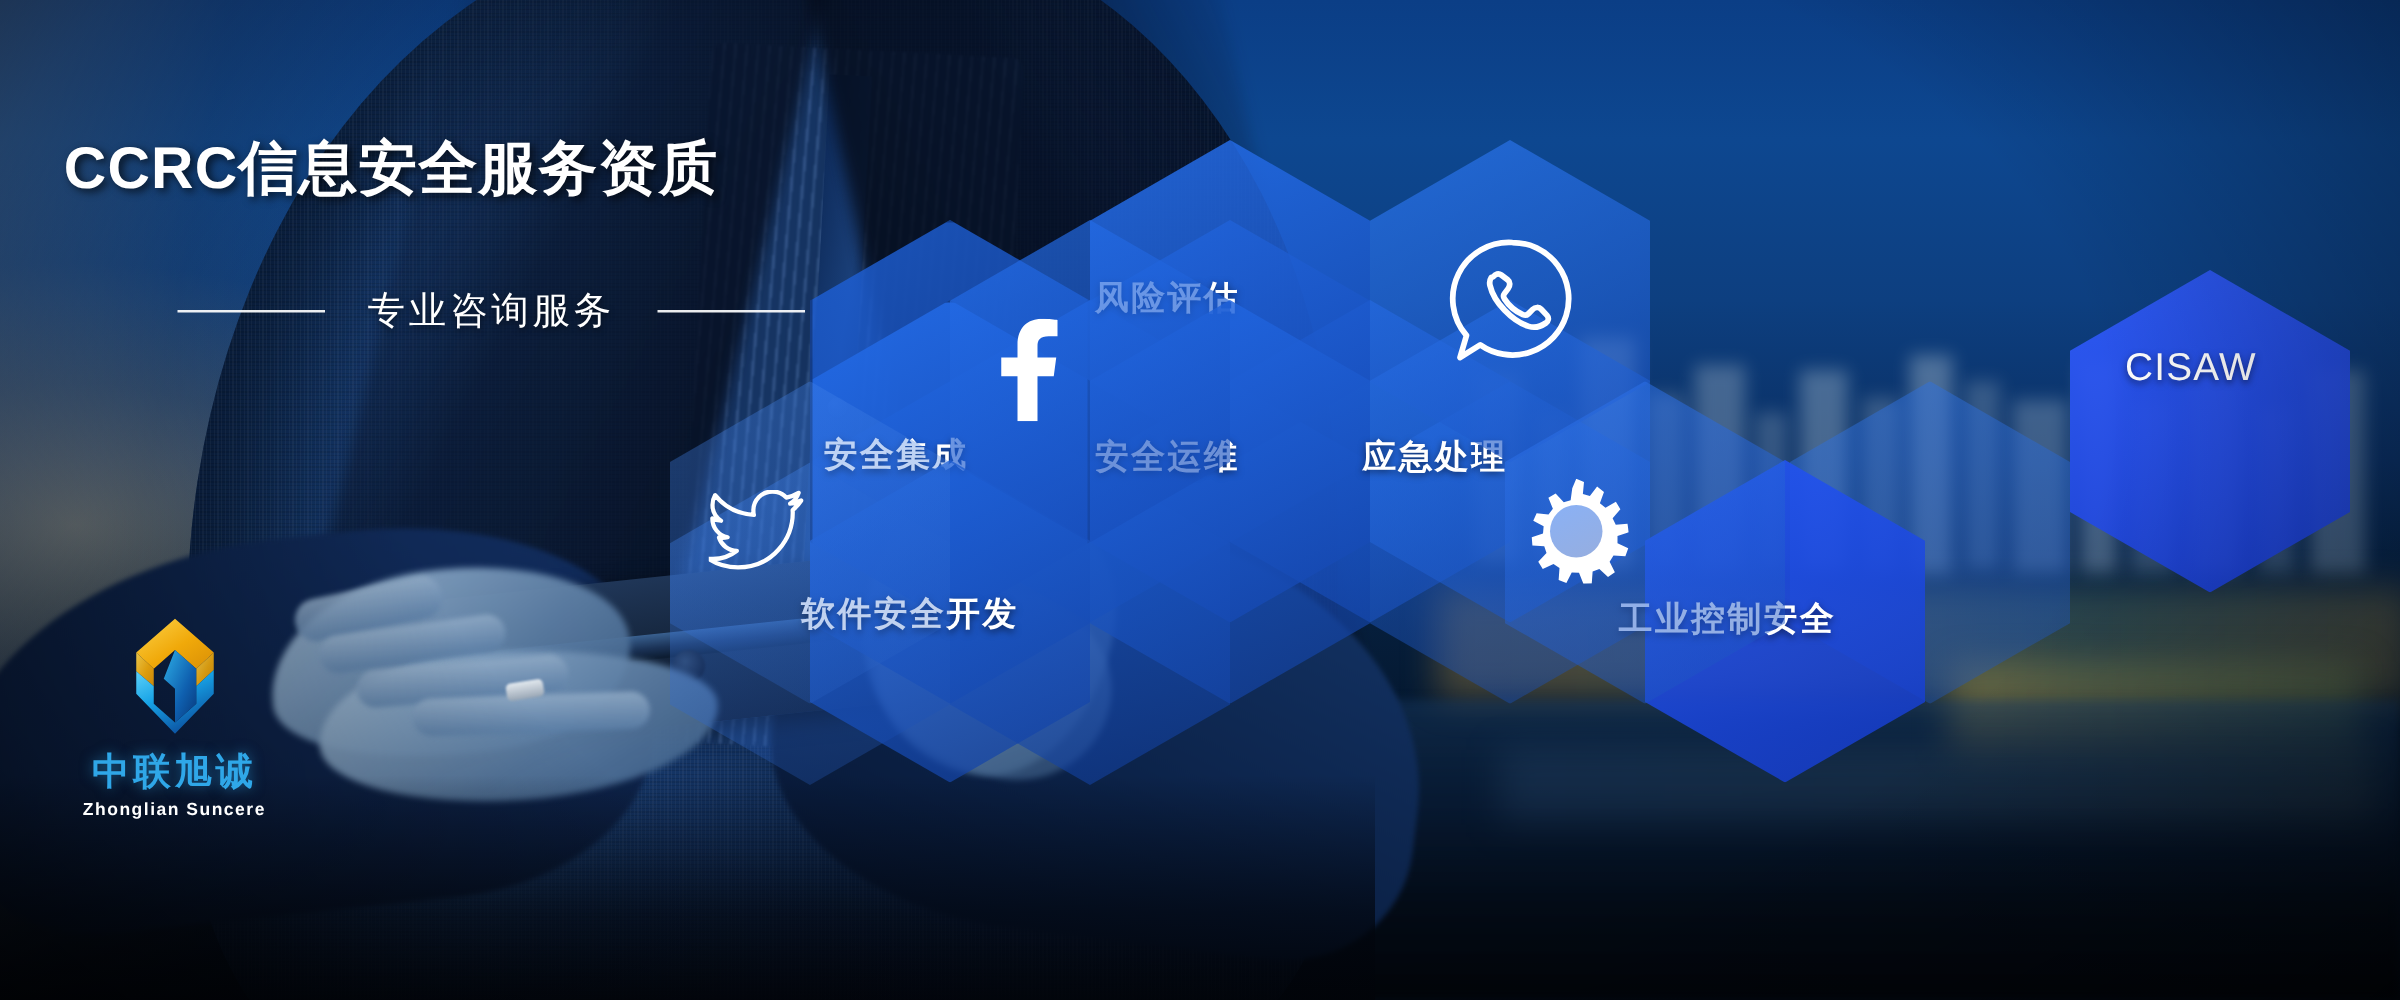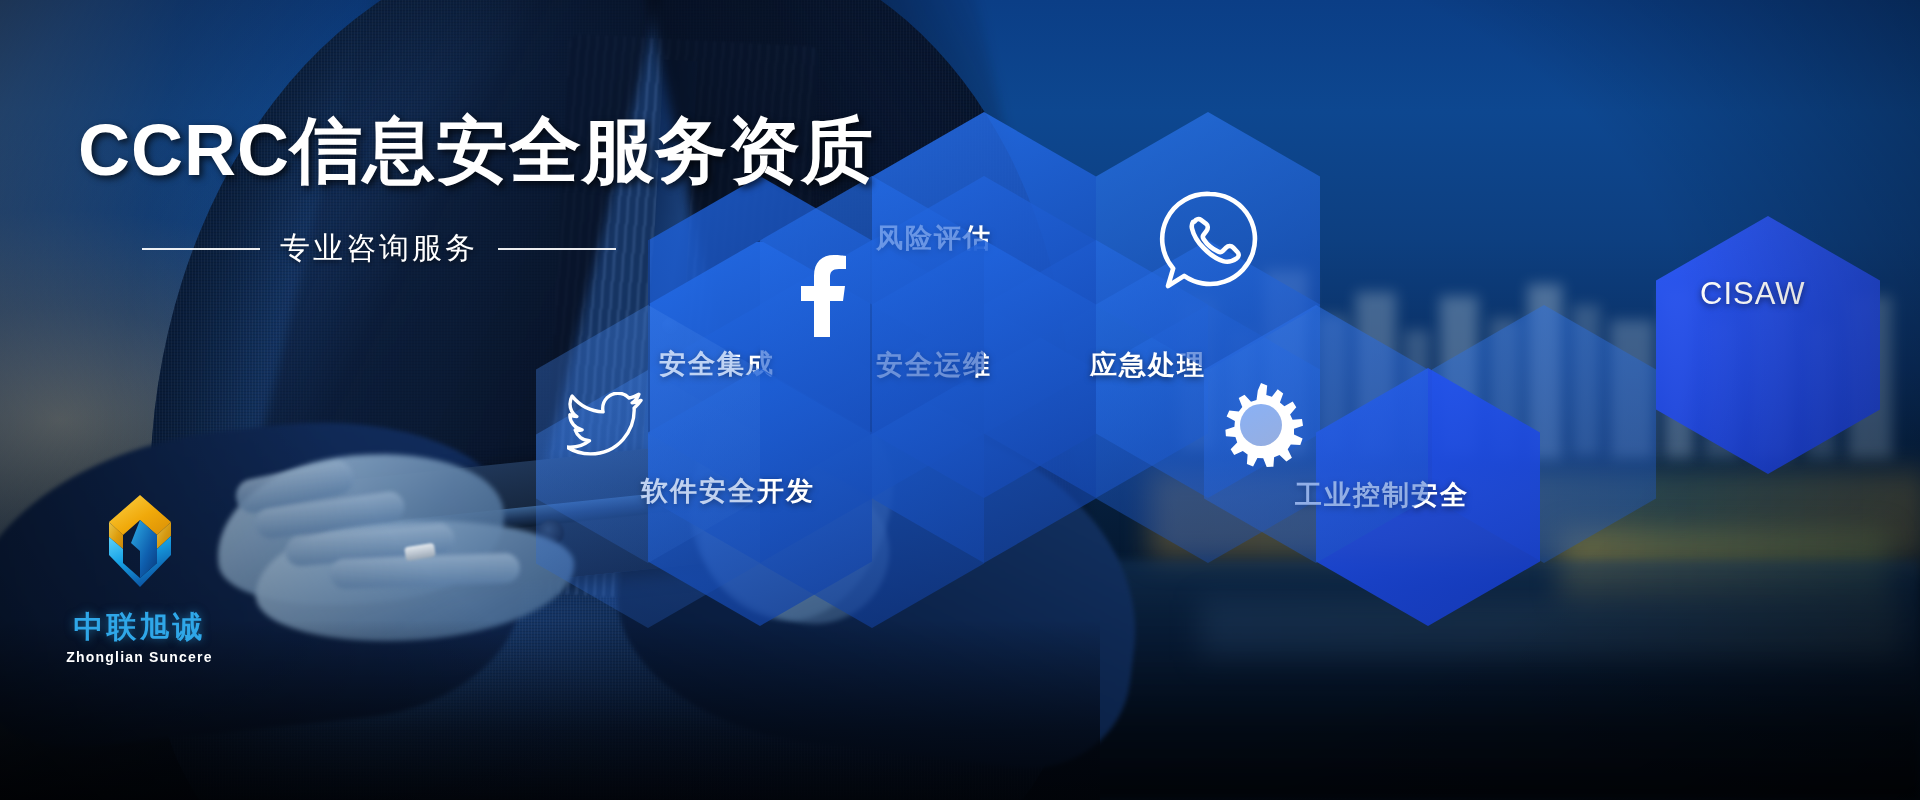--- a/index.html
+++ b/index.html
@@ -200,45 +200,45 @@
     text-shadow:0 2px 6px rgba(0,0,0,0.55);
   }
   .hex-lbl.en {
     font-size:31px; font-weight:500; letter-spacing:1px;
   }
   .hex-icon { position:absolute; color:#fff; }
 
   
   .headline {
     position:absolute;
-    left:78px; top:103px;
-    font-size:72px;
+    left:51px; top:103px;
+    font-size:47px;
     font-weight:bold;
     color:#ffffff;
     letter-spacing:1px;
     text-shadow:3px 3px 7px rgba(0,0,0,0.70);
     white-space:nowrap;
   }
   .subrow {
     position:absolute;
     left:142px; top:228px;
-    display:flex; align-items:center; gap:20px;
+    display:flex; align-items:center; gap:34px;
   }
   .subline { width:118px; height:2px; background:rgba(255,255,255,0.92); }
   .subtitle {
     font-size:30px; color:#ffffff; letter-spacing:3px;
     white-space:nowrap;
     text-shadow:0 2px 5px rgba(0,0,0,0.55);
   }
 
   
   .logo { position:absolute; left:57px; top:489px; width:165px; }
   .logo-mark { position:relative; width:106px; height:104px; margin:0 auto; }
   .logo-text-cn {
-    margin-top:14px; text-align:center;
+    margin-top:4px; text-align:center;
     font-size:30px; font-weight:bold; letter-spacing:3px;
     color:#2fa7e8;
     text-shadow:0 0 10px rgba(47,167,232,0.5);
   }
   .logo-text-en {
     text-align:center; margin-top:1px;
     font-size:14px; font-weight:bold; letter-spacing:1.2px;
     color:#ffffff;
   }
 </style>

